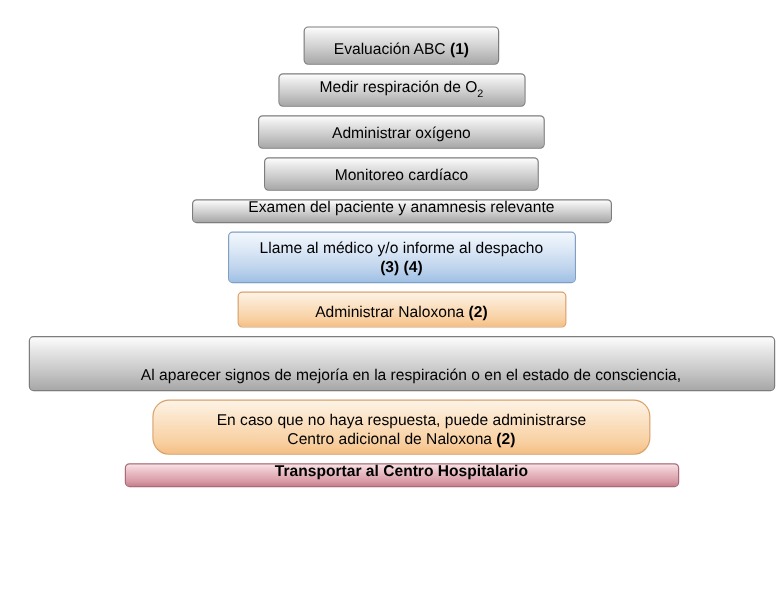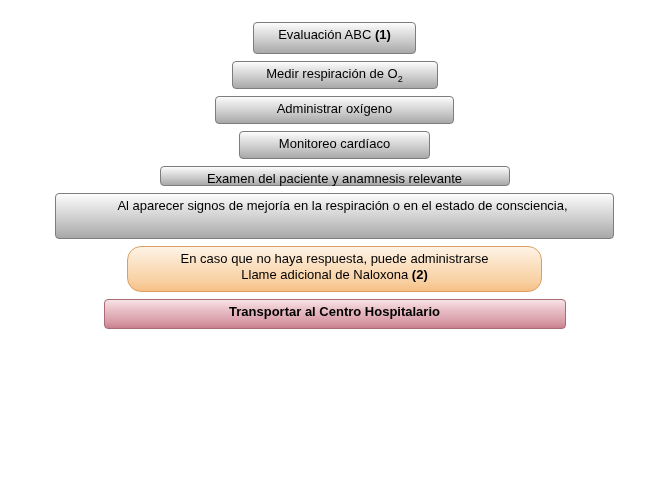--- a/index.html
+++ b/index.html
@@ -21,21 +21,21 @@
     flex-direction: column;
     align-items: center;
     box-sizing: border-box;
     padding-top: 22px;
   }
   .step {
     box-sizing: border-box;
     border: 1px solid #8c8c8c;
     border-radius: 4px;
     display: flex;
-    align-items: flex-start;
+    align-items: flex-end;
     justify-content: center;
     text-align: center;
     color: #000000;
     line-height: 1.25;
     padding: 4px 10px;
     margin-bottom: 7px;
     font-size: 13px;
     margin-left: 16px;
   }
   
@@ -54,27 +54,27 @@
     border-color: #d9a066;
   }
   
   .pink {
     background: linear-gradient(to bottom, #f7e3e6 0%, #e9bfc6 35%, #d79aa5 80%, #c8808e 100%);
     border-color: #a96b77;
   }
   .w1 { width: 163px; height: 32px; }
   .w2 { width: 206px; height: 28px; }
   .w3 { width: 239px; height: 28px; }
-  .w4 { width: 191px; height: 28px; }
+  .w4 { width: 229px; height: 28px; }
   .w5 { width: 350px; height: 20px; }
   .w6 { width: 290px; height: 43px; }
   .w7 { width: 274px; height: 30px; }
-  .w8 { width: 559px; height: 46px; padding-left: 26px; }
+  .w8 { width: 622px; height: 46px; padding-left: 26px; }
   .w9 { width: 415px; height: 46px; border-radius: 14px; }
-  .w10 { width: 462px; height: 30px; }
+  .w10 { width: 462px; height: 20px; }
   .bold { font-weight: bold; }
   .sub {
     font-size: 9px;
     vertical-align: sub;
   }
   .line { display: block; }
 </style>
 </head>
 <body>
 
@@ -93,32 +93,41 @@
   </div>
 
   <div class="step grey w4">
     <span>Monitoreo cardíaco</span>
   </div>
 
   <div class="step grey w5">
     <span>Examen del paciente y anamnesis relevante</span>
   </div>
 
+  <div class="step blue w6">
+    <span>
+      <span class="line">Llame al médico y/o informe al despacho</span>
+      <b class="line bold">(3) (4)</b>
+    </span>
+  </div>
 
+  <div class="step orange w7">
+    <span><span>Administrar Naloxona </span><b class="bold">(2)</b></span>
+  </div>
 
   <div class="step grey w8">
     <span>
       <span class="line">Al aparecer signos de mejoría en la respiración o en el estado de consciencia,</span>
     </span>
   </div>
 
   <div class="step orange w9">
     <span>
       <span class="line">En caso que no haya respuesta, puede administrarse</span>
-      <span class="line"><span>Llame adicional de Naloxona </span><b class="bold">(2)</b></span>
+      <span class="line"><span>Centro adicional de Naloxona </span><b class="bold">(2)</b></span>
     </span>
   </div>
 
   <div class="step pink w10">
     <b class="bold">Transportar al Centro Hospitalario</b>
   </div>
 
 </div>
 
 </body></html>

